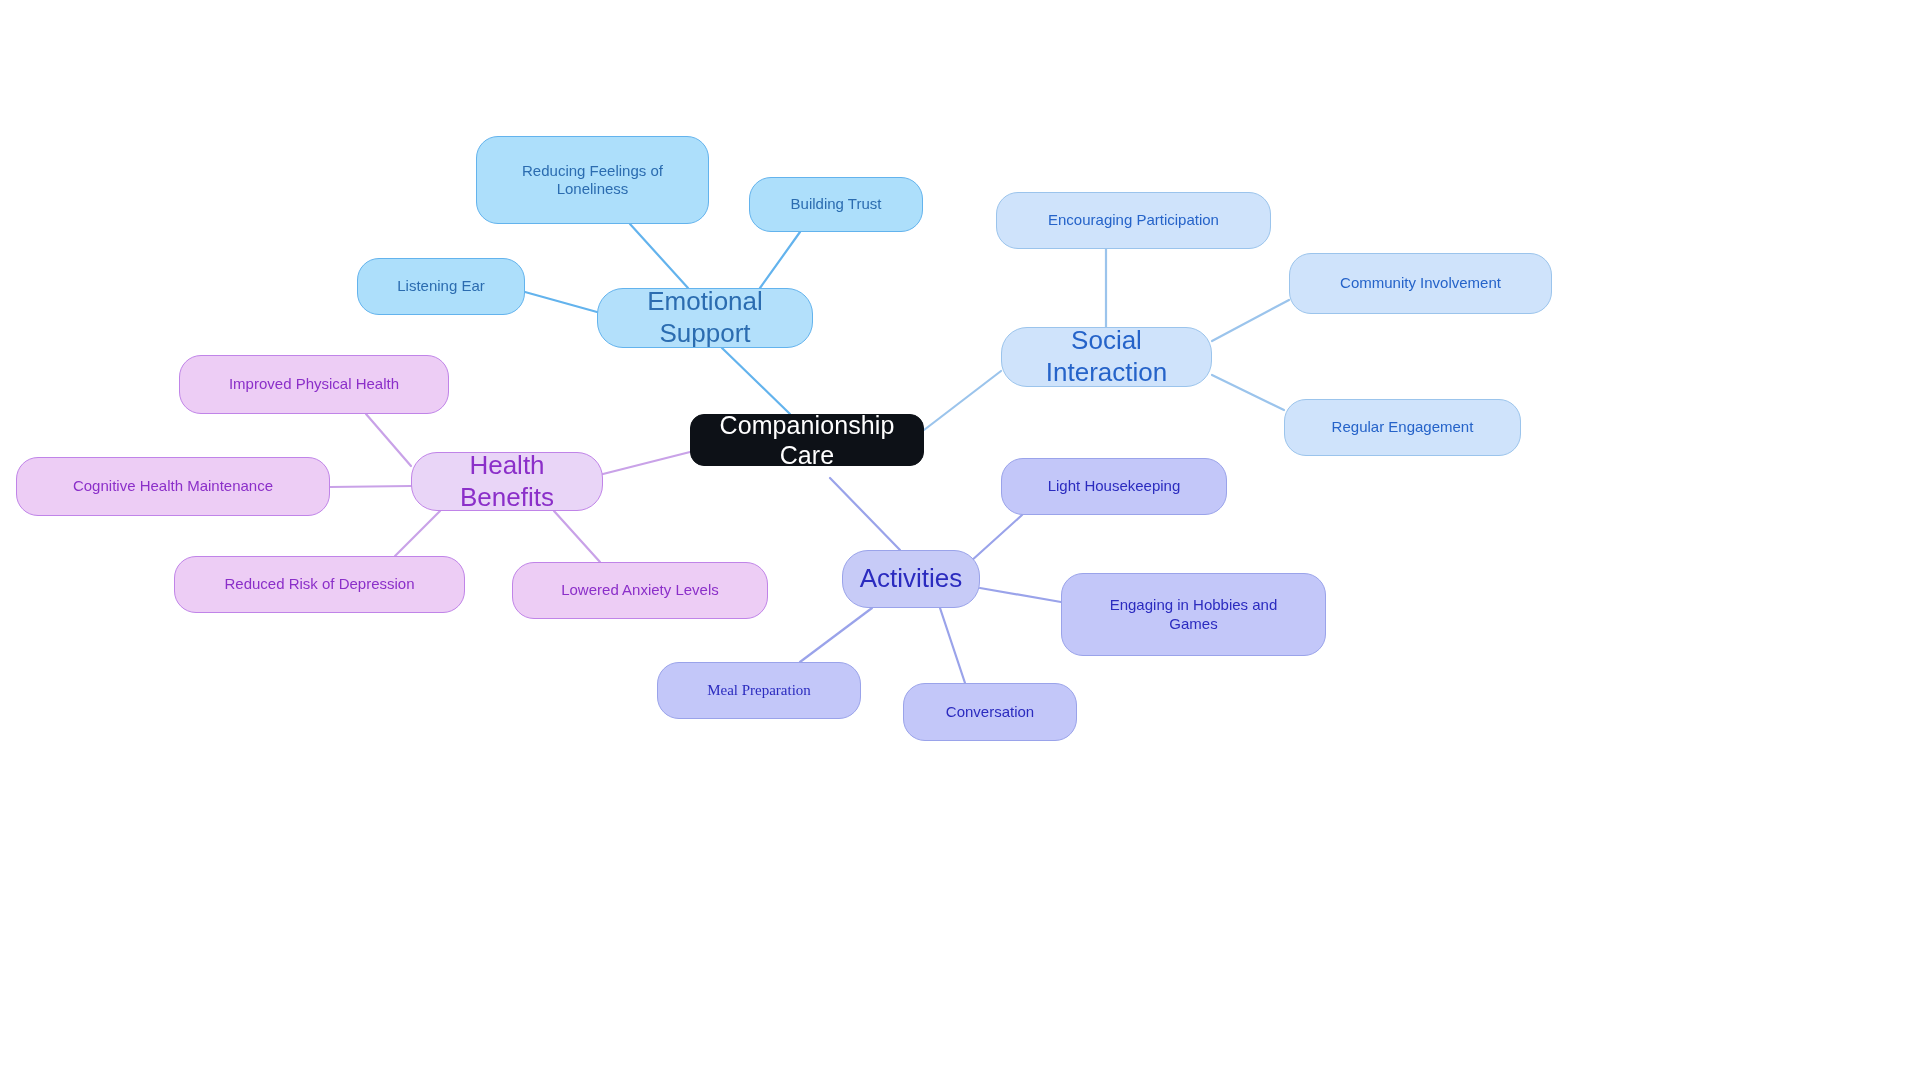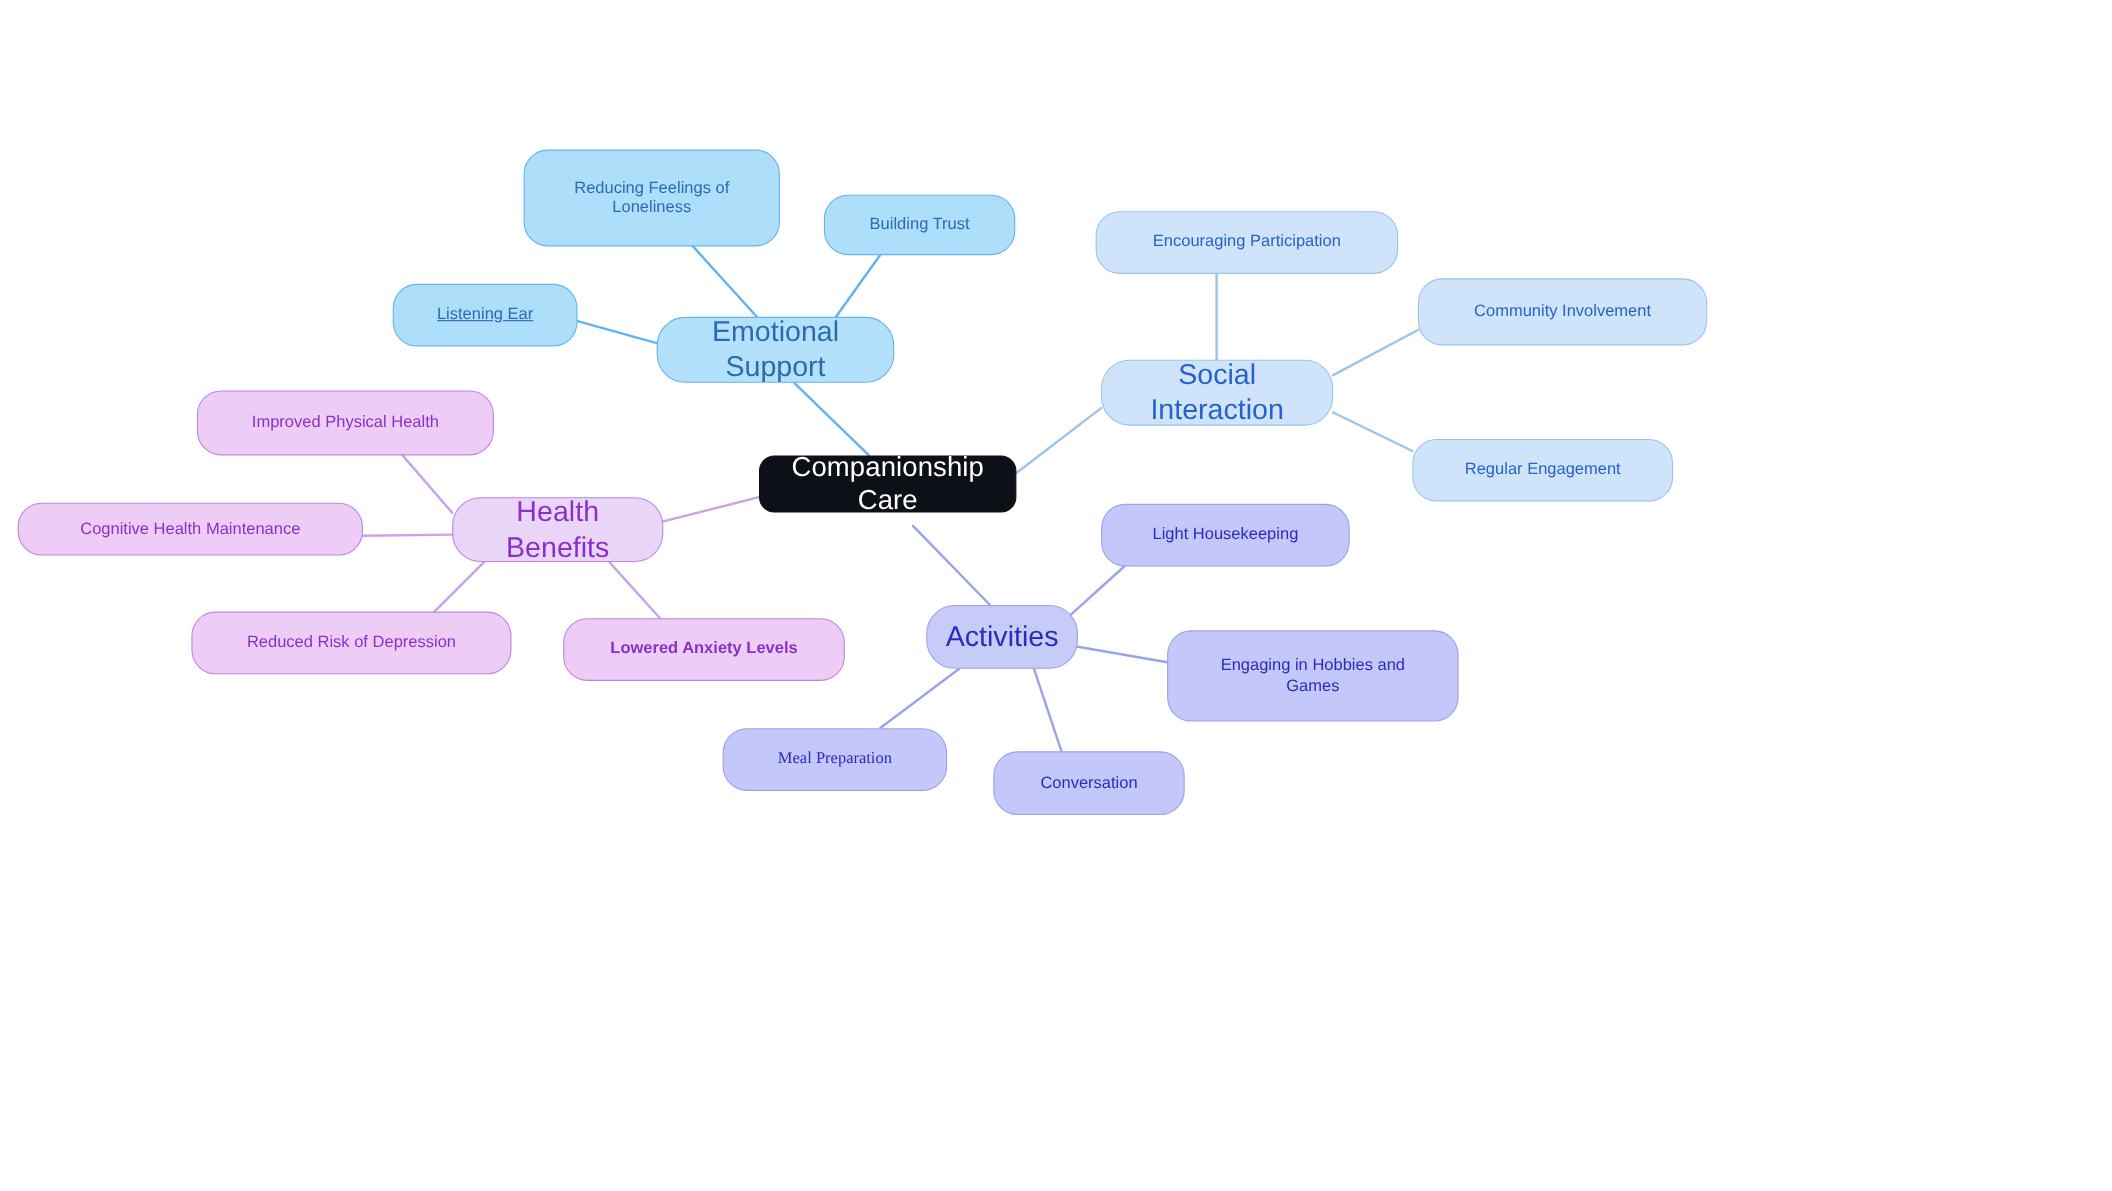--- a/index.html
+++ b/index.html
@@ -77,30 +77,30 @@
       <line x1="980" y1="588" x2="1061" y2="602" stroke="#9aa3ea" stroke-width="2.2" stroke-linecap="round"></line>
       <line x1="872" y1="608" x2="800" y2="662" stroke="#9aa3ea" stroke-width="2.2" stroke-linecap="round"></line>
       <line x1="940" y1="608" x2="965" y2="683" stroke="#9aa3ea" stroke-width="2.2" stroke-linecap="round"></line>
     </svg>
   <div id="node-layer">
       <div class="node node-root" style="left: 690px; top: 414px; width: 234px; height: 52px; background: rgb(13, 17, 23); border-color: rgb(13, 17, 23); color: rgb(255, 255, 255);"><span>Companionship Care</span></div>
       <div class="node node-branch" style="left: 597px; top: 288px; width: 216px; height: 60px; background: rgb(179, 224, 251); border-color: rgb(99, 179, 237); color: rgb(43, 108, 176);"><span>Emotional Support</span></div>
       <div class="node node-leaf" style="left: 476px; top: 136px; width: 233px; height: 88px; background: rgb(173, 223, 251); border-color: rgb(99, 179, 237); color: rgb(43, 108, 176);"><span>Reducing Feelings of
 Loneliness</span></div>
       <div class="node node-leaf" style="left: 749px; top: 177px; width: 174px; height: 55px; background: rgb(173, 223, 251); border-color: rgb(99, 179, 237); color: rgb(43, 108, 176);"><span>Building Trust</span></div>
-      <div class="node node-leaf" style="left: 357px; top: 258px; width: 168px; height: 57px; background: rgb(173, 223, 251); border-color: rgb(99, 179, 237); color: rgb(43, 108, 176); text-decoration: underline;"><span>Listening Ear</span></div>
+      <div class="node node-leaf" style="left: 357px; top: 258px; width: 168px; height: 57px; background: rgb(173, 223, 251); border-color: rgb(99, 179, 237); color: rgb(43, 108, 176);"><span>Listening Ear</span></div>
       <div class="node node-branch" style="left: 1001px; top: 327px; width: 211px; height: 60px; background: rgb(207, 227, 251); border-color: rgb(155, 196, 236); color: rgb(37, 99, 201);"><span>Social Interaction</span></div>
       <div class="node node-leaf" style="left: 968px; top: 192px; width: 275px; height: 57px; background: rgb(207, 227, 251); border-color: rgb(155, 196, 236); color: rgb(37, 99, 201); margin-left: 28px;"><span>Encouraging Participation</span></div>
       <div class="node node-leaf" style="left: 1289px; top: 253px; width: 263px; height: 61px; background: rgb(207, 227, 251); border-color: rgb(155, 196, 236); color: rgb(37, 99, 201);"><span>Community Involvement</span></div>
       <div class="node node-leaf" style="left: 1284px; top: 399px; width: 237px; height: 57px; background: rgb(207, 227, 251); border-color: rgb(155, 196, 236); color: rgb(37, 99, 201);"><span>Regular Engagement</span></div>
       <div class="node node-branch" style="left: 411px; top: 452px; width: 192px; height: 59px; background: rgb(233, 213, 247); border-color: rgb(192, 132, 232); color: rgb(139, 47, 201);"><span>Health Benefits</span></div>
       <div class="node node-leaf" style="left: 167px; top: 355px; width: 270px; height: 59px; background: rgb(237, 205, 245); border-color: rgb(192, 132, 232); color: rgb(139, 47, 201); margin-left: 12px;"><span>Improved Physical Health</span></div>
-      <div class="node node-leaf" style="left: 16px; top: 457px; width: 314px; height: 48px; background: rgb(237, 205, 245); border-color: rgb(192, 132, 232); color: rgb(139, 47, 201);"><span>Cognitive Health Maintenance</span></div>
+      <div class="node node-leaf" style="left: 16px; top: 457px; width: 314px; height: 59px; background: rgb(237, 205, 245); border-color: rgb(192, 132, 232); color: rgb(139, 47, 201);"><span>Cognitive Health Maintenance</span></div>
       <div class="node node-leaf" style="left: 174px; top: 556px; width: 291px; height: 57px; background: rgb(237, 205, 245); border-color: rgb(192, 132, 232); color: rgb(139, 47, 201);"><span>Reduced Risk of Depression</span></div>
-      <div class="node node-leaf" style="left: 512px; top: 562px; width: 256px; height: 57px; background: rgb(237, 205, 245); border-color: rgb(192, 132, 232); color: rgb(139, 47, 201); font-weight: bold;"><span>Lowered Anxiety Levels</span></div>
+      <div class="node node-leaf" style="left: 512px; top: 562px; width: 256px; height: 57px; background: rgb(237, 205, 245); border-color: rgb(192, 132, 232); color: rgb(139, 47, 201);"><span>Lowered Anxiety Levels</span></div>
       <div class="node node-branch" style="left: 842px; top: 550px; width: 138px; height: 58px; background: rgb(199, 203, 247); border-color: rgb(154, 163, 234); color: rgb(43, 43, 191);"><span>Activities</span></div>
       <div class="node node-leaf" style="left: 1001px; top: 458px; width: 226px; height: 57px; background: rgb(195, 199, 249); border-color: rgb(154, 163, 234); color: rgb(43, 43, 191);"><span>Light Housekeeping</span></div>
       <div class="node node-leaf" style="left: 1061px; top: 573px; width: 265px; height: 83px; background: rgb(195, 199, 249); border-color: rgb(154, 163, 234); color: rgb(43, 43, 191);"><span>Engaging in Hobbies and
 Games</span></div>
       <div class="node node-leaf" style="left: 657px; top: 662px; width: 204px; height: 57px; background: rgb(195, 199, 249); border-color: rgb(154, 163, 234); color: rgb(43, 43, 191); font-family: Liberation Serif, serif;"><span>Meal Preparation</span></div>
       <div class="node node-leaf" style="left: 903px; top: 683px; width: 174px; height: 58px; background: rgb(195, 199, 249); border-color: rgb(154, 163, 234); color: rgb(43, 43, 191);"><span>Conversation</span></div>
     </div>
 </div>
 
 </body></html>

